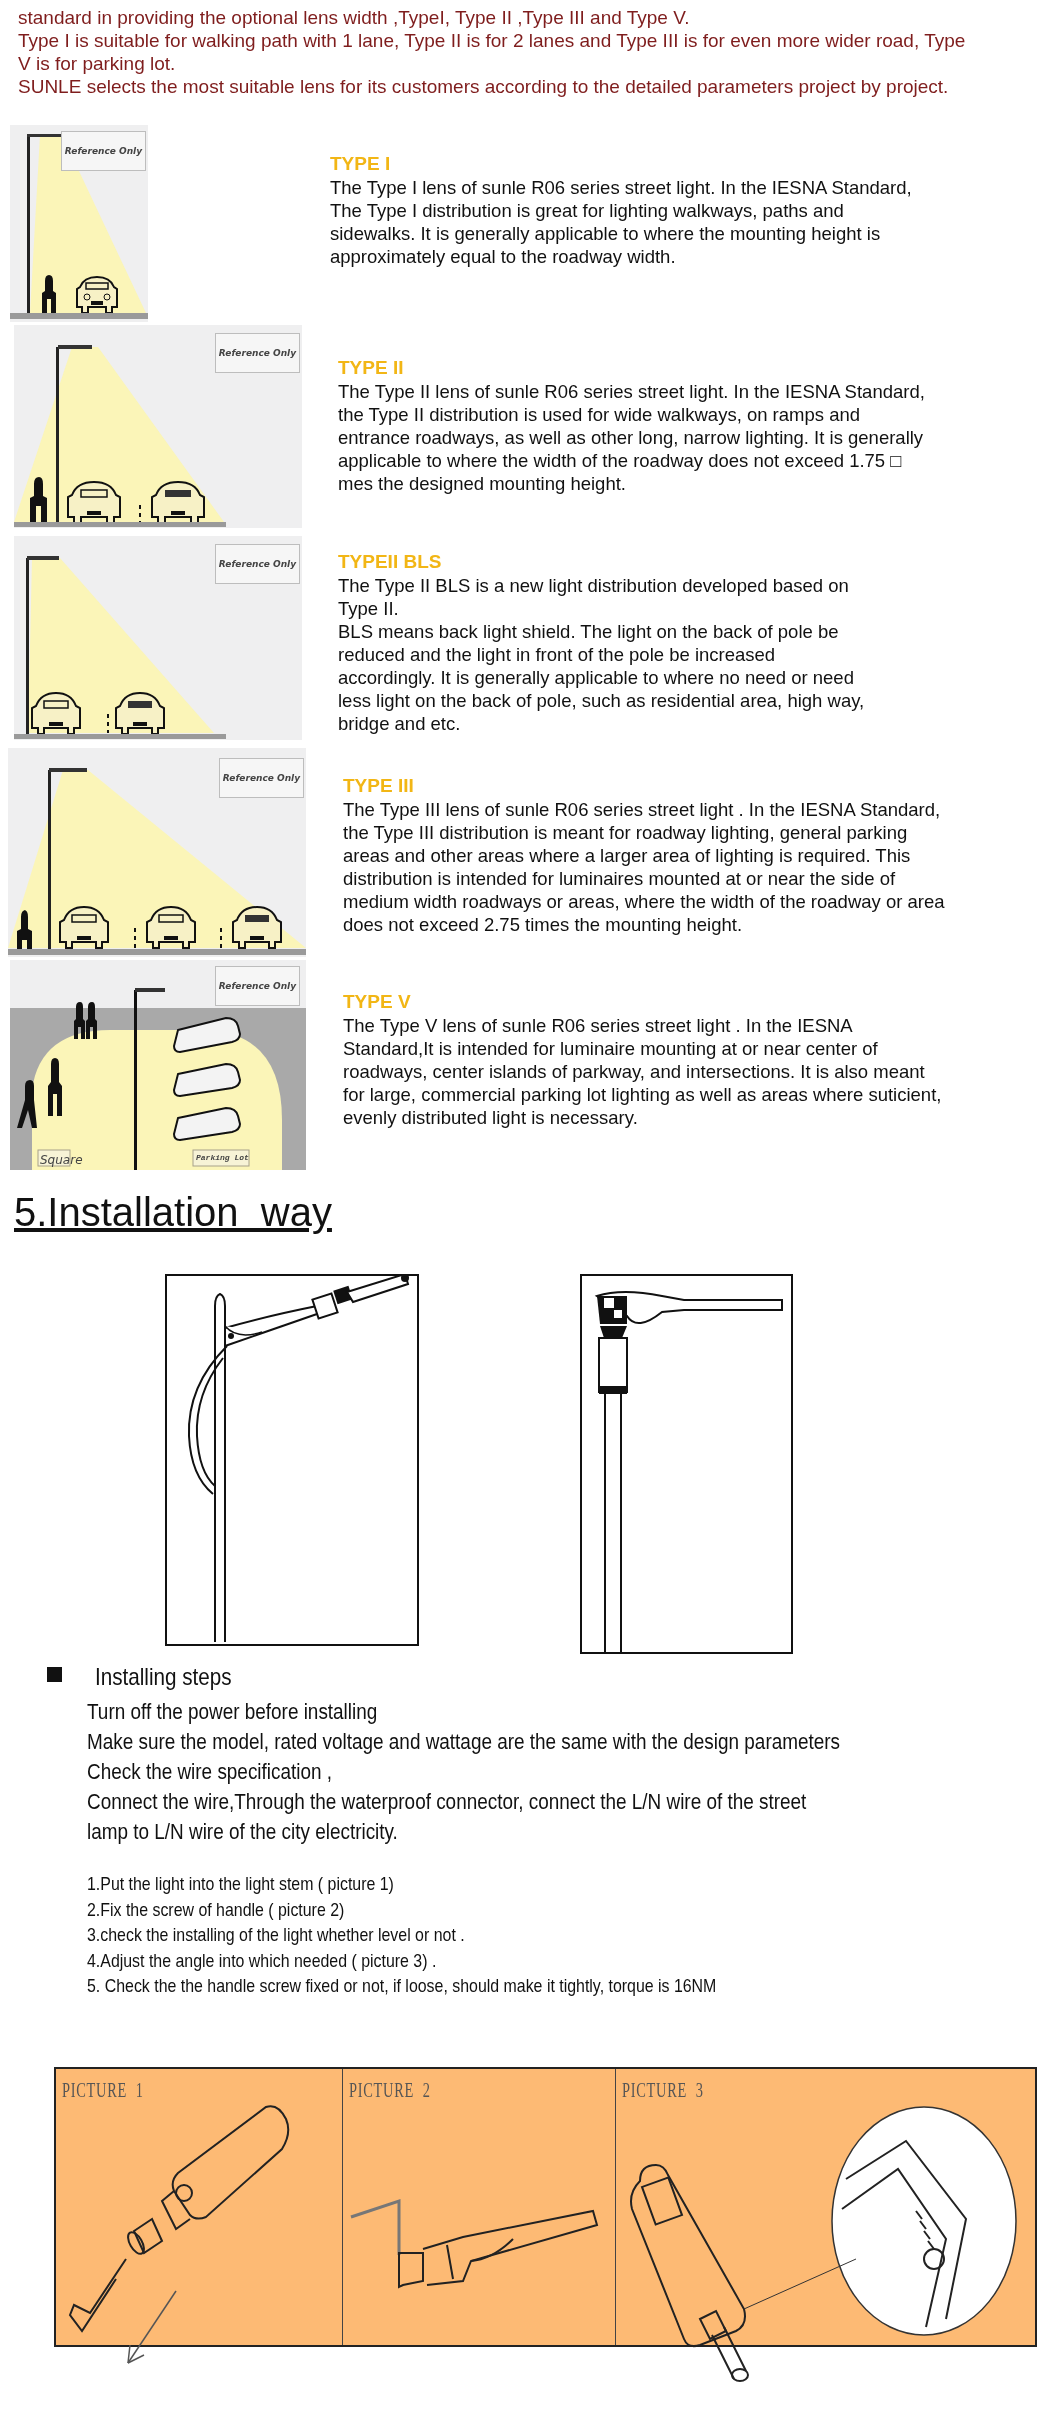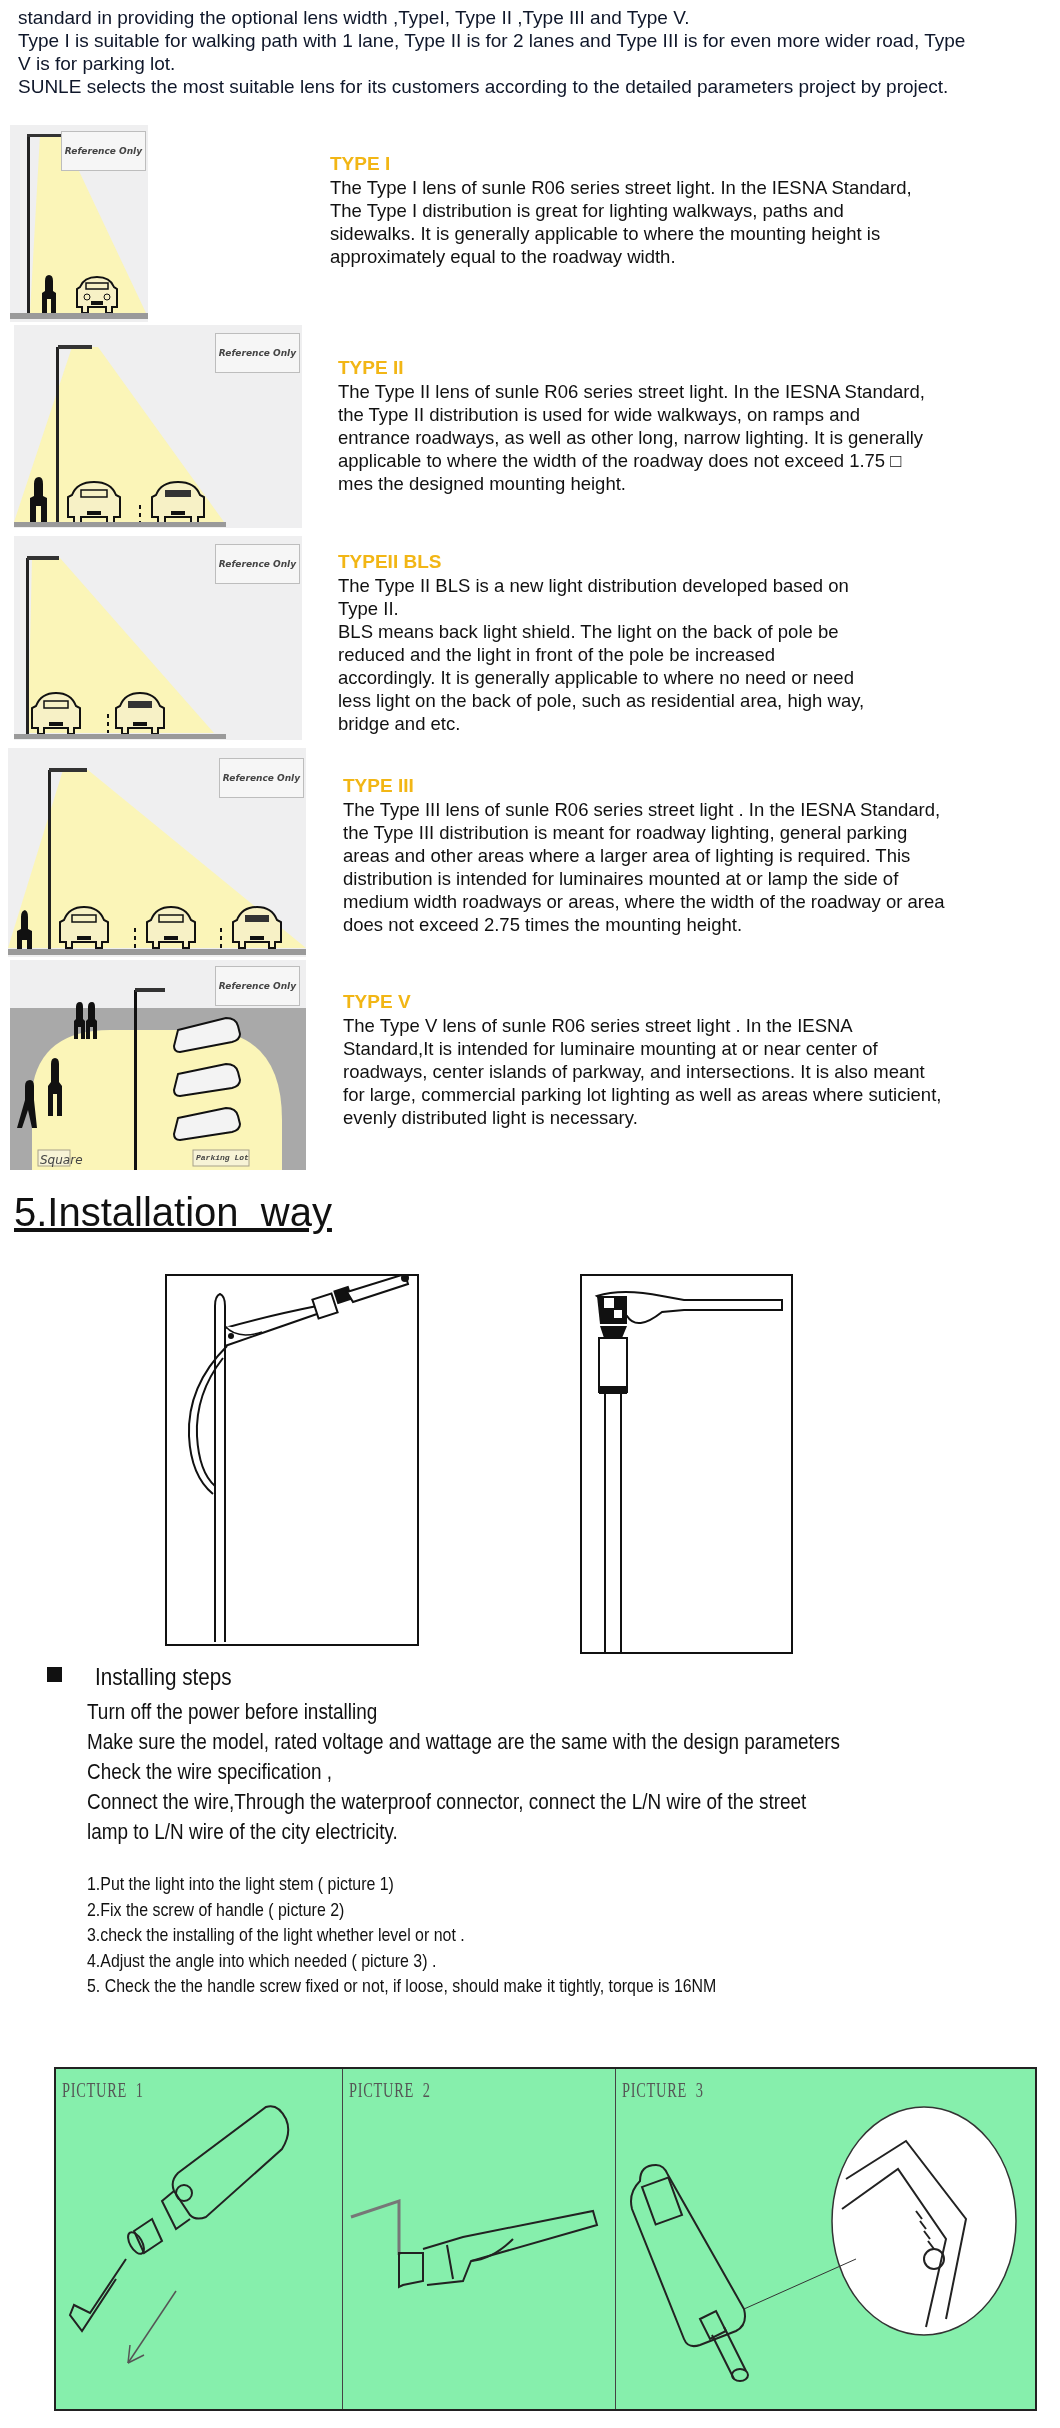--- a/index.html
+++ b/index.html
@@ -1,34 +1,34 @@
 <!DOCTYPE html>
 <html><head>
 <meta charset="utf-8">
 <style>
   html, body { margin:0; padding:0; background:#ffffff; }
   body { width:1060px; height:2428px; position:relative; overflow:hidden; font-family:"Liberation Sans", sans-serif; color:#111; }
   .abs { position:absolute; }
-  .intro { left:18px; top:6px; width:1030px; font-size:19px; line-height:23px; color:#0f172a; }
+  .intro { left:18px; top:6px; width:1030px; font-size:19px; line-height:23px; color:#7f1d1d; }
   .intro div { white-space:nowrap; }
   .lens-img { position:absolute; background:#efeff0; overflow:hidden; }
   .lens-img svg { position:absolute; left:0; top:0; }
   .ref-badge { position:absolute; font-family:"DejaVu Sans", sans-serif; font-style:italic; font-weight:bold; font-size:9px; color:#444; background:#f6f6f6; border:1px solid #bdbdbd; padding:14px 3px; white-space:nowrap; }
   .lens-text { position:absolute; font-size:18.5px; line-height:23px; color:#111; }
   .lens-title { color:#f2b615; font-weight:bold; font-size:19px; line-height:24px; }
   .lens-text .line { white-space:nowrap; }
   .section-title { left:14px; top:1188px; font-size:40px; line-height:48px; color:#111; white-space:pre;text-decoration:underline; }
   .pole-box { position:absolute; border:2px solid #111; background:#fff; box-sizing:border-box; }
   .bullet-sq { left:47px; top:1667px; width:15px; height:15px; background:#111; }
   .steps-head { left:95px; top:1662px; font-family:"Liberation Sans", sans-serif; font-size:24px; line-height:30px; color:#111; transform:scaleX(0.86); transform-origin:left; white-space:nowrap; }
   .steps { left:87px; top:1697px; font-size:22px; line-height:30px; color:#111; transform:scaleX(0.86); transform-origin:left; }
   .steps div { white-space:nowrap; }
   .numbered { left:87px; top:1871px; font-size:18.5px; line-height:25.5px; color:#111; transform:scaleX(0.86); transform-origin:left; }
   .numbered div { white-space:nowrap; }
-  .pic-table { left:54px; top:2067px; width:983px; height:344px; border:2px solid #222; box-sizing:border-box; background:#86efac; }
+  .pic-table { left:54px; top:2067px; width:983px; height:280px; border:2px solid #222; box-sizing:border-box; background:#fdba74; }
   .pic-cell { position:absolute; top:0; bottom:0; }
   .pic-label { position:absolute; top:10px; left:6px; font-family:"Liberation Serif", serif; font-size:20px; color:#555; transform:scaleX(0.72); transform-origin:left; letter-spacing:1px; white-space:pre; }
   .pic-divider { position:absolute; top:0; bottom:0; width:1px; background:#444; }
 </style>
 </head>
 <body>
 
 <div class="abs intro">
   <div>standard in providing the optional lens width ,TypeI, Type II ,Type III and Type V.</div>
   <div>Type I is suitable for walking path with 1 lane, Type II is for 2 lanes and Type III is for even more wider road, Type</div>
@@ -155,21 +155,21 @@
     </g>
     <rect x="0" y="201" width="298" height="6" fill="#9a9a9a"></rect>
   </svg>
   <div class="ref-badge" style="right:2px;top:10px;">Reference Only</div>
 </div>
 <div class="lens-text" style="left:343px;top:774px;">
   <div class="lens-title">TYPE III</div>
   <div class="line">The Type III lens of sunle R06 series street light . In the IESNA Standard,</div>
   <div class="line">the Type III distribution is meant for roadway lighting, general parking</div>
   <div class="line">areas and other areas where a larger area of lighting is required. This</div>
-  <div class="line">distribution is intended for luminaires mounted at or lamp the side of</div>
+  <div class="line">distribution is intended for luminaires mounted at or near the side of</div>
   <div class="line">medium width roadways or areas, where the width of the roadway or area</div>
   <div class="line">does not exceed 2.75 times the mounting height.</div>
 </div>
 
 <div class="lens-img" style="left:10px;top:960px;width:296px;height:210px;">
   <svg width="296" height="210" viewBox="0 0 296 210">
     <rect x="0" y="48" width="296" height="162" fill="#a9a9a9"></rect>
     <path d="M22,210 L22,130 Q30,70 100,70 L190,70 Q272,70 272,160 L272,210 Z" fill="#fbf5b8"></path>
     <rect x="124" y="30" width="3" height="180" fill="#111"></rect>
     <rect x="125" y="28" width="30" height="4" fill="#333"></rect>

